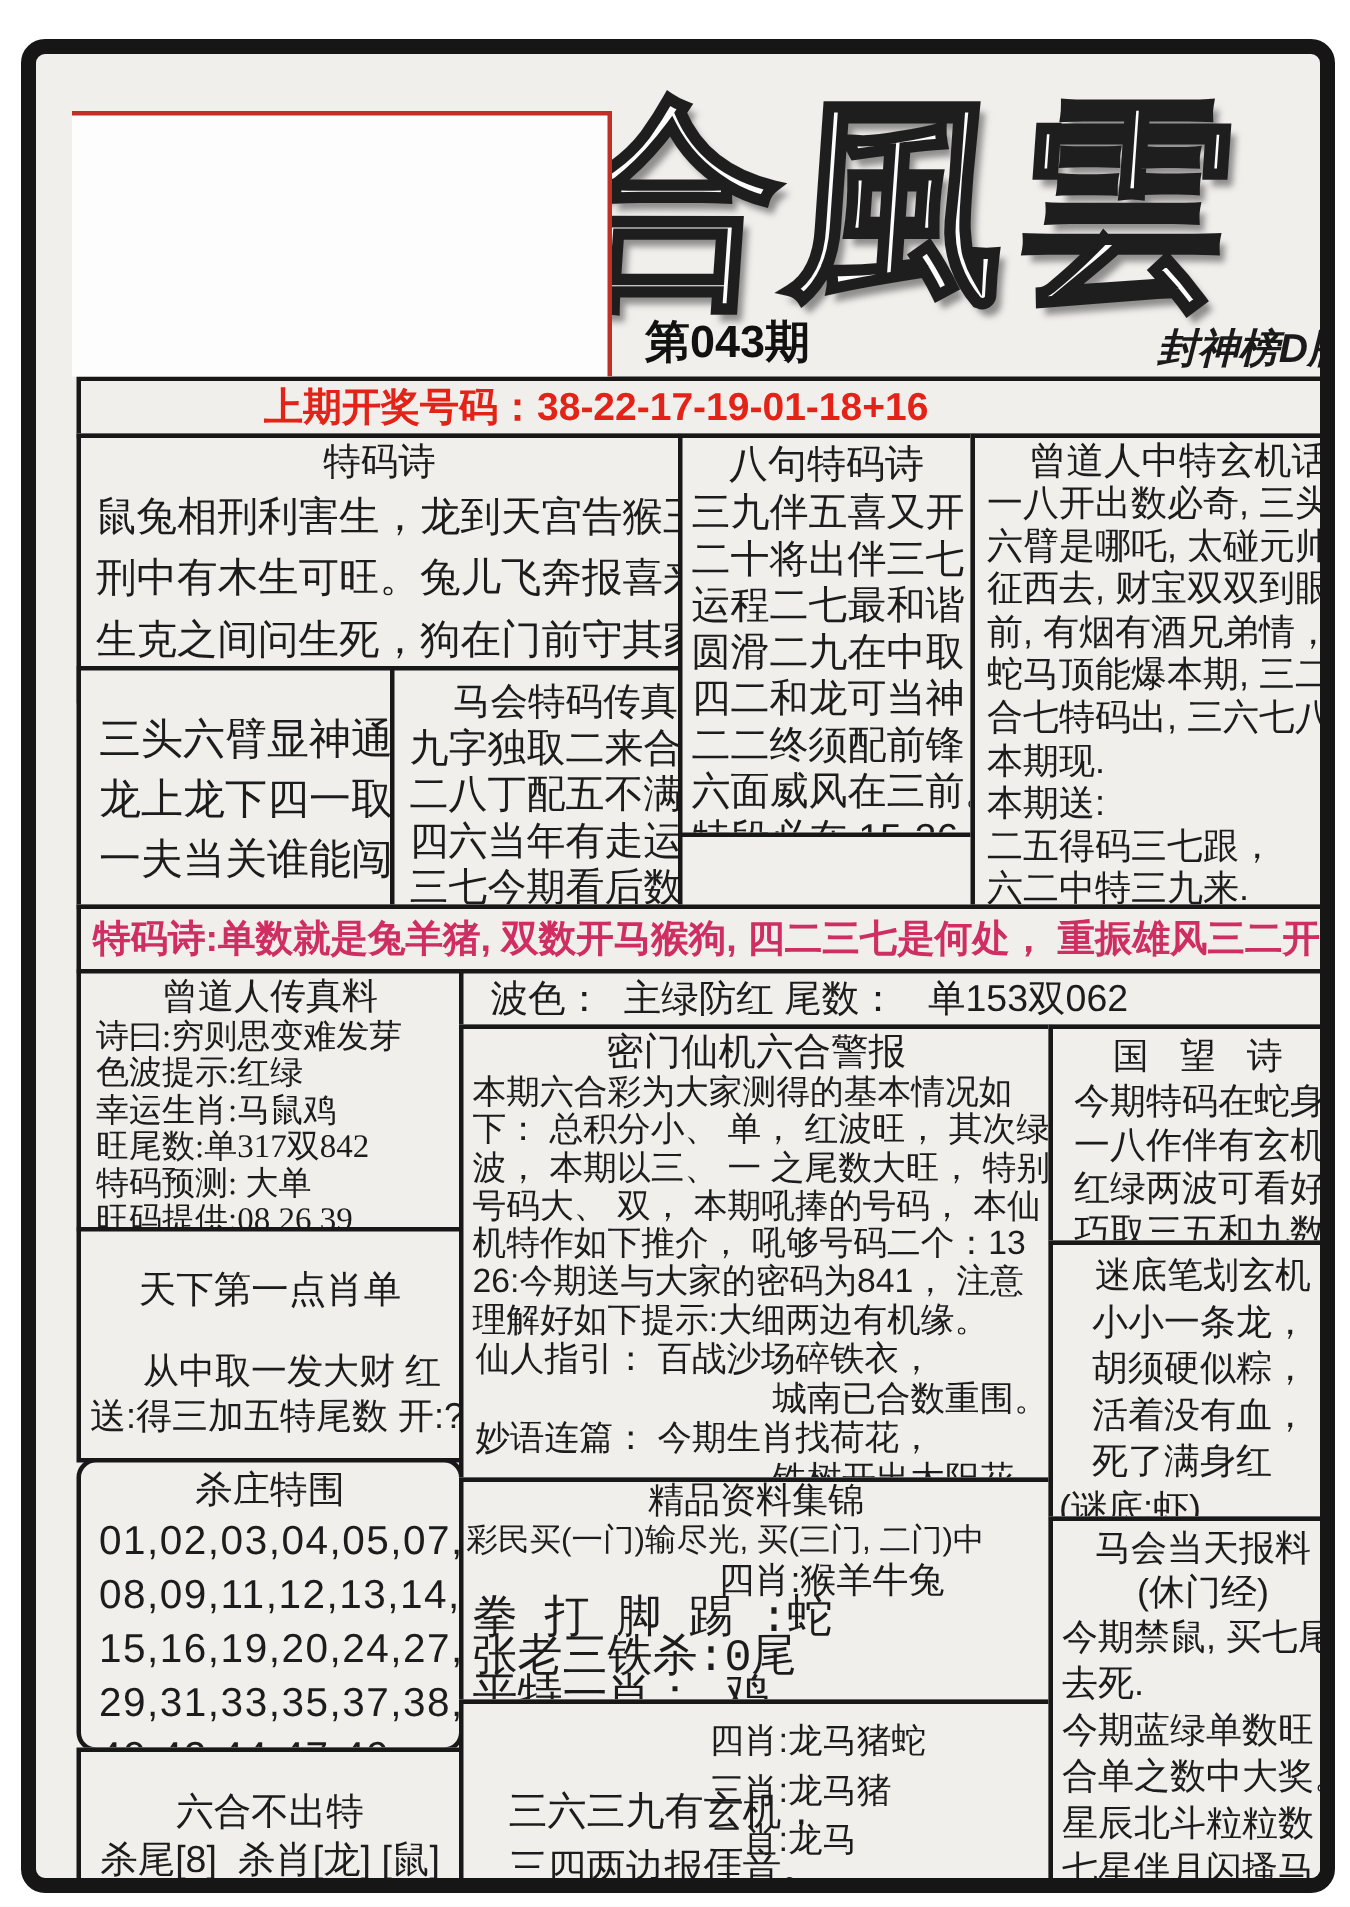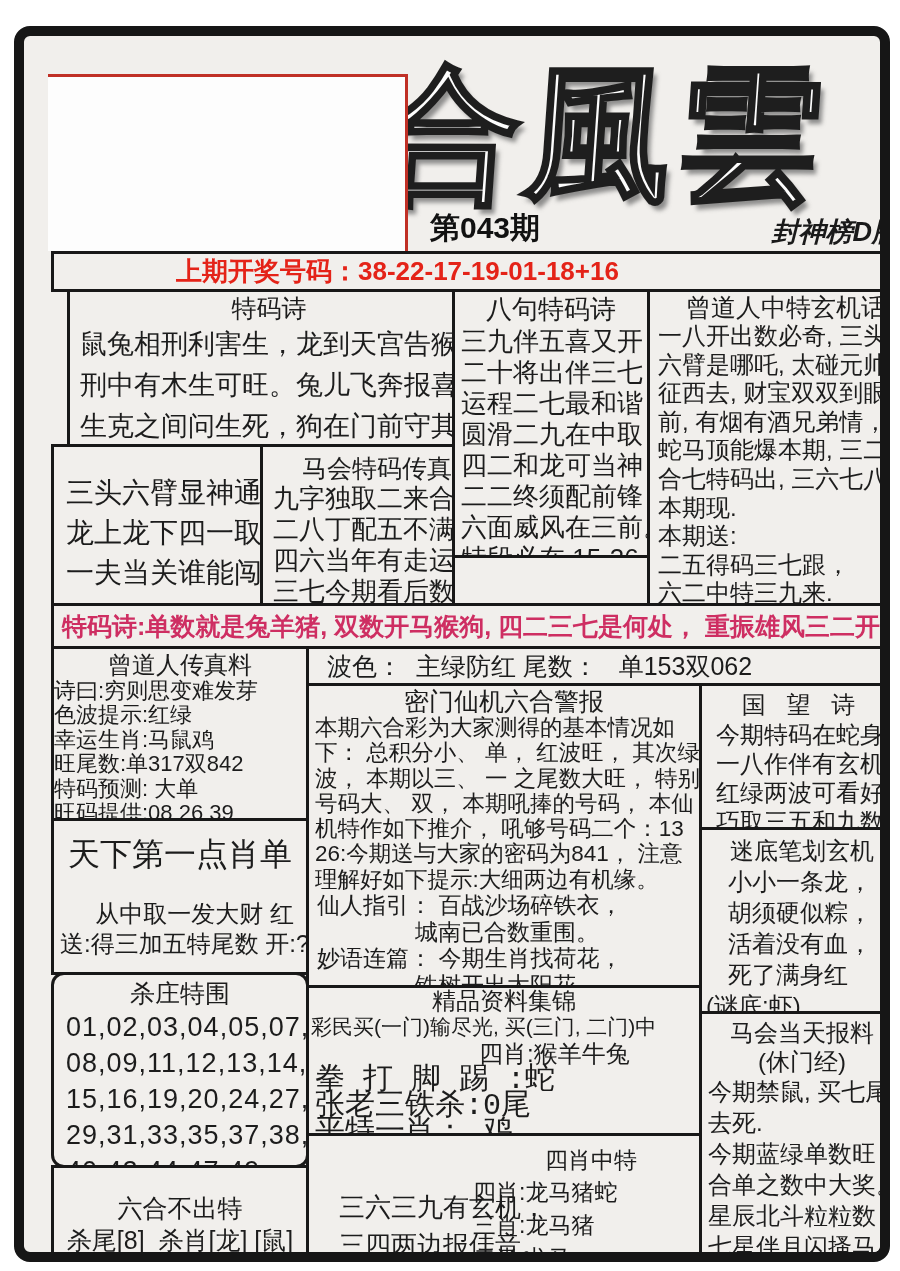--- a/index.html
+++ b/index.html
@@ -24,35 +24,35 @@
   .mhcz .ln{font-size:26px;line-height:31px;padding-left:10px;}
   .baju-title{font-size:26px;text-align:center;line-height:34px;}
   .baju .ln{font-size:26px;line-height:31px;padding-left:6px;}
   .xuanji-title{font-size:25px;line-height:30px;padding-left:36px;white-space:nowrap;}
   .xuanji .ln{font-size:24px;line-height:28.6px;padding-left:8px;}
   
   .banner{left:27px;top:567px;width:854px;height:46px;font-size:25px;font-weight:bold;line-height:40px;padding-left:8px;white-space:nowrap;}
   
   .czl{padding-top:2px;}
   .czl-title{font-size:24px;text-align:center;line-height:28px;}
-  .czl .ln{font-size:22px;line-height:24.4px;padding-left:0;}
-  .dianxiao-title{font-size:32px;text-align:center;padding-top:12px;}
+  .czl .ln{font-size:22px;line-height:24.4px;padding-left:10px;font-family:Liberation Serif, serif;}
+  .dianxiao-title{font-size:25px;text-align:center;padding-top:22px;}
   .dx-l1{position:absolute;bottom:42px;right:12px;font-size:24px;white-space:nowrap;}
   .dx-l2{position:absolute;bottom:12px;left:6px;font-size:24px;white-space:nowrap;}
   .shazh-title{font-size:25px;text-align:center;line-height:32px;padding-top:2px;}
   .shazh .ln{font-size:27px;line-height:36px;padding-left:12px;letter-spacing:1px;}
   .buchu{text-align:center;padding-top:24px;}
   .buchu-title{font-size:25px;line-height:32px;}
   .buchu .ln{font-size:25px;line-height:32px;white-space:pre;}
   
   .bose{left:282px;top:610px;width:599px;height:40px;font-size:25px;line-height:34px;padding-left:18px;white-space:pre;}
   .mimen-title{font-size:25px;text-align:center;line-height:28px;padding-top:1px;}
   .mimen .para{font-size:22.5px;line-height:25.3px;padding:0 6px;white-space:pre;}
   .mimen .tail{font-size:23px;line-height:26.6px;padding-left:8px;white-space:pre;}
-  .mimen .tail-ind{padding-left:106px;}
+  .mimen .tail-ind{padding-left:106px;text-align:right;}
   .jingpin-title{font-size:24px;text-align:center;line-height:26px;}
   .jp-w{font-size:21px;line-height:26px;padding-left:2px;white-space:nowrap;}
   .jp-c{font-size:24px;line-height:27px;padding-left:170px;white-space:nowrap;}
   .jingpin .ln{font-size:30px;line-height:26px;padding-left:6px;white-space:pre;font-family:Liberation Mono, monospace;}
   .bmid-left{position:absolute;left:30px;top:52px;font-size:26px;line-height:38px;}
   .bmid-right{position:absolute;left:164px;top:8px;font-size:23px;line-height:33px;}
   .bmid-right .ttl{padding-left:72px;font-size:23px;line-height:32px;}
   
   .gw-title{font-size:24px;text-align:center;line-height:30px;letter-spacing:7px;padding-top:4px;}
   .gw .ln{font-size:24px;line-height:29px;padding-left:14px;}
@@ -69,21 +69,21 @@
 <div class="page">
   <div class="frame">
 
     <div class="masthead">合風雲</div>
     <div class="cover"></div>
     <div class="issue">第043期</div>
     <div class="edition">封神榜D版</div>
 
     <div class="bx lastdraw" style="color:#e42318;">上期开奖号码：38-22-17-19-01-18+16</div>
 
-    <div class="bx tema" style="left:43px;top:253px;width:404px;height:180px;">
+    <div class="bx tema" style="left:27px;top:253px;width:404px;height:180px;">
       <div class="tema-title">特码诗</div>
       <div class="ln">鼠兔相刑利害生，龙到天宫告猴王，</div>
       <div class="ln">刑中有木生可旺。兔儿飞奔报喜来。</div>
       <div class="ln">生克之间问生死，狗在门前守其家.</div>
     </div>
 
     <div class="bx shentong" style="left:27px;top:408px;width:212px;height:162px;">
       <div class="ln">三头六臂显神通，</div>
       <div class="ln">龙上龙下四一取，</div>
       <div class="ln">一夫当关谁能闯.</div>
@@ -181,21 +181,20 @@
       <div class="ln">张老三铁杀:0尾</div>
       <div class="ln">平特一肖： 鸡</div>
     </div>
 
     <div class="bx" style="left:282px;top:1097px;width:396px;height:157px;">
       <div class="bmid-left">
         <div class="ln">三六三九有玄机，</div>
         <div class="ln">三四两边报佳音。</div>
       </div>
       <div class="bmid-right">
-        <div class="ttl">四肖中特</div>
         <div class="ln">四肖:龙马猪蛇</div>
         <div class="ln">三肖:龙马猪</div>
         <div class="ln">二肖:龙马</div>
 
       </div>
     </div>
 
     <div class="bx gw" style="left:675px;top:647px;width:206px;height:147px;">
       <div class="gw-title">国  望  诗</div>
       <div class="ln">今期特码在蛇身，</div>

